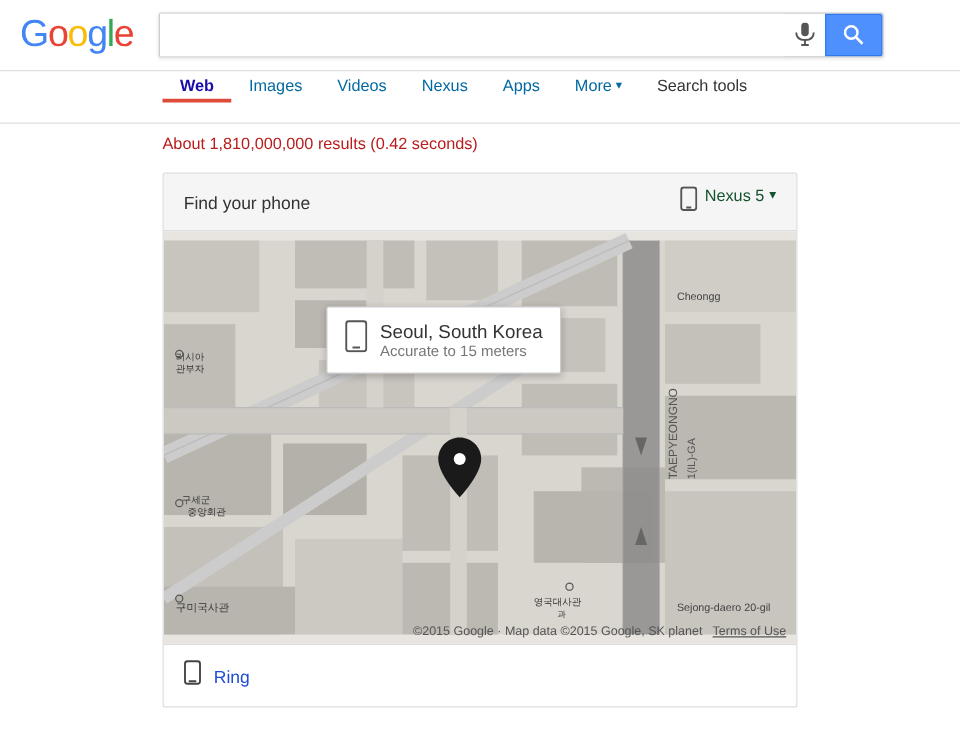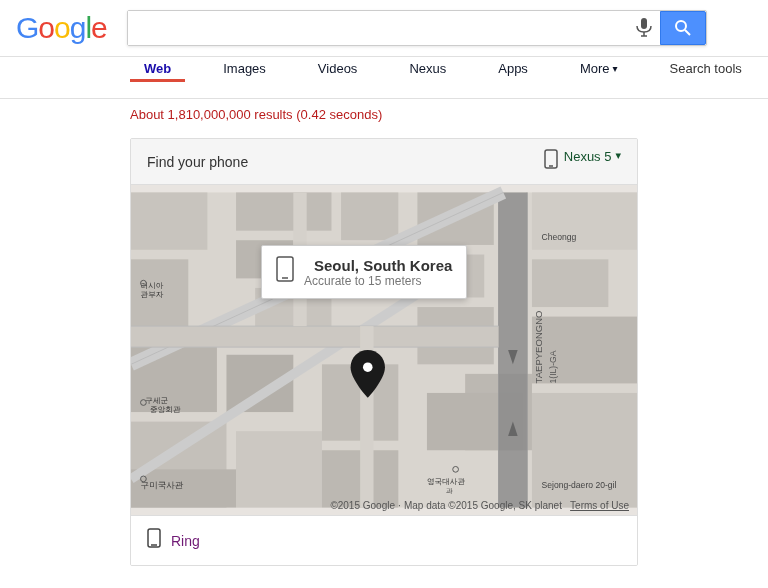--- a/index.html
+++ b/index.html
@@ -54,26 +54,25 @@
       align-items: center;
     }
 
     
     .nav-tabs {
       display: flex;
       align-items: center;
       padding: 0 0 16px 130px;
       border-bottom: 1px solid #e0e0e0;
       height: 42px;
-      gap: 24px;
     }
     .nav-tab {
       padding: 10px 14px;
       font-size: 13px;
-      color: #0f172a;
+      color: #0369a1;
       cursor: pointer;
       text-decoration: none;
       display: flex;
       align-items: center;
       height: 100%;
       border-bottom: 3px solid transparent;
     }
     .nav-tab.active {
       color: #1a0dab;
       border-bottom: 3px solid #dd4b39;
@@ -154,23 +153,22 @@
       display: flex;
       align-items: center;
       gap: 10px;
     }
     .tooltip-phone-icon {
       font-size: 22px;
       color: #555;
     }
     .tooltip-text .city {
       font-size: 15px;
-      font-weight: bold;
+      font-weight: normal;
       color: #333;
-      margin-left: 10px;
     }
     .tooltip-text .accuracy {
       font-size: 12px;
       color: #777;
     }
 
     
     .map-copyright {
       position: absolute;
       bottom: 4px;
@@ -183,21 +181,21 @@
     }
 
     
     .widget-footer {
       display: flex;
       align-items: center;
       padding: 12px 16px;
       background: #fff;
       border-top: 1px solid #ddd;
       font-size: 14px;
-      color: #701a75;
+      color: #1d4ed8;
       cursor: pointer;
     }
     .footer-phone-icon {
       font-size: 18px;
       margin-right: 10px;
       color: #444;
     }
   </style>
 </head>
 <body>

